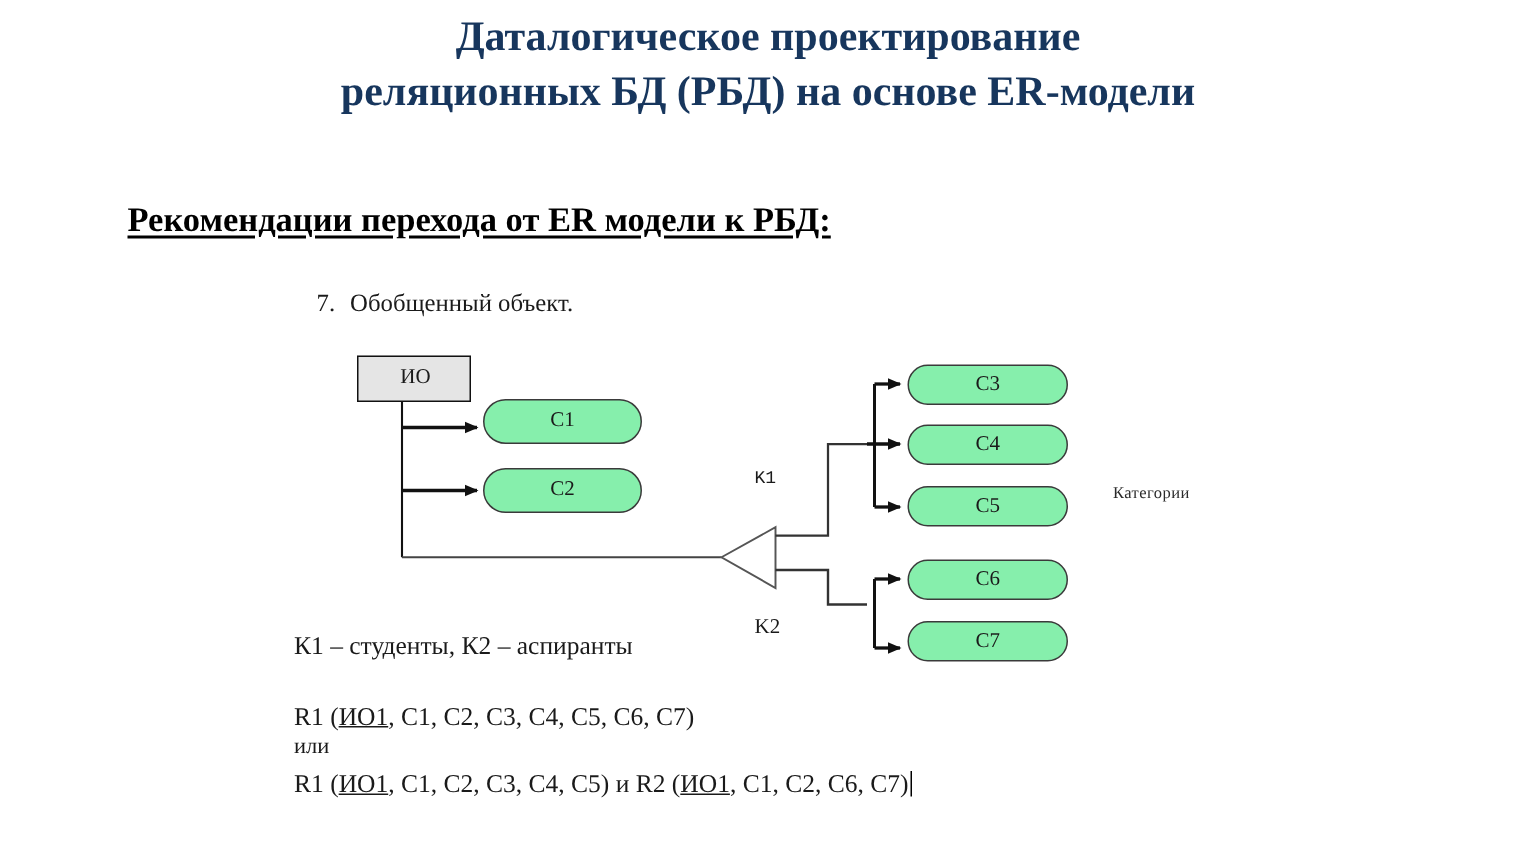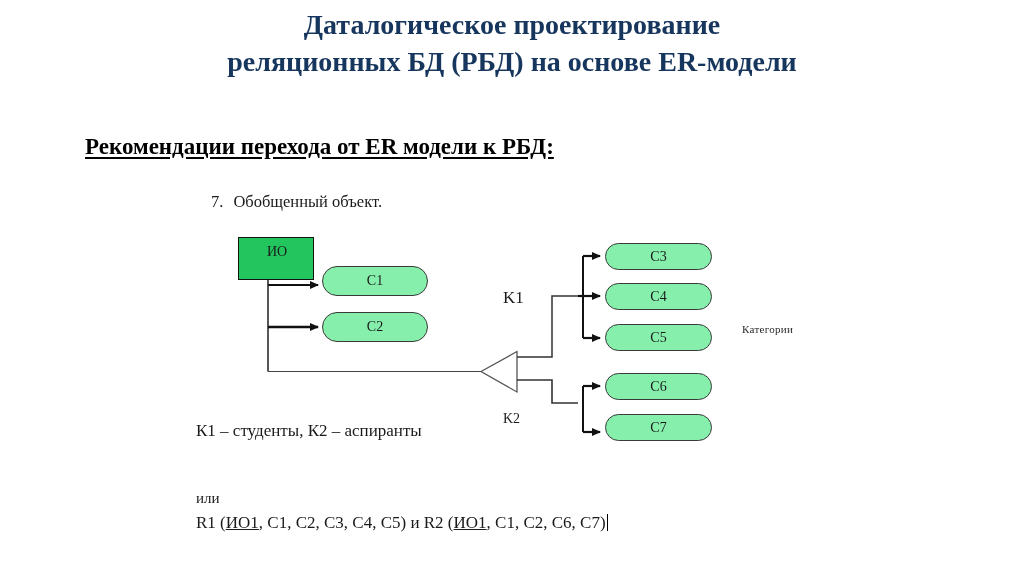--- a/index.html
+++ b/index.html
@@ -93,23 +93,23 @@
     white-space: nowrap;
     text-align: center;
   }
 
   
   #io-box {
     position: absolute;
     left: 238px;
     top: 237px;
     width: 76px;
-    height: 43px;
+    height: 31px;
     border: 1.6px solid #111;
-    background: #22c55e;
+    background: #e5e5e5;
     box-sizing: border-box;
   }
   #io-box .node-label {
     left: 0; top: 6px; width: 76px;
     font-size: 14px;
   }
 
   
   .pill {
     position: absolute;
@@ -119,21 +119,21 @@
     box-sizing: border-box;
   }
   .pill .node-label {
     left: 0;
     width: 100%;
     top: 50%;
     transform: translateY(-50%);
   }
 
   
-  #k1-label { left: 503px; top: 288px; font-size: 17px; }
+  #k1-label { left: 503px; top: 312px; font-size: 12px; font-family: Liberation Mono, monospace; }
   #k2-label { left: 503px; top: 411px; font-size: 14px; }
   #categories-label {
     left: 742px; top: 323px;
     font-size: 11px;
     color: #2a2a2a;
     letter-spacing: 0.3px;
   }
 </style>
 </head>
 <body>
@@ -215,20 +215,23 @@
     </div>
 
     <div class="node-label" id="k1-label">K1</div>
     <div class="node-label" id="k2-label">K2</div>
 
     <div class="node-label" id="categories-label">Категории</div>
   </div>
 
   <div class="body-text" id="legend-line">К1 – студенты, К2 – аспиранты</div>
 
+  <div class="body-text" id="rel1">
+    <span>R1 (</span><span class="u">ИО1</span><span>, C1, C2, C3, C4, C5, C6, C7)</span>
+  </div>
 
   <div class="body-text" id="or">или</div>
 
   <div class="body-text" id="rel2">
     <span>R1 (</span><span class="u">ИО1</span><span>, C1, C2, C3, C4, C5)</span><span> и </span><span>R2 (</span><span class="u">ИО1</span><span>, C1, C2, C6, C7)</span><span class="caret"></span>
   </div>
 
 </div>
 
 </body></html>

